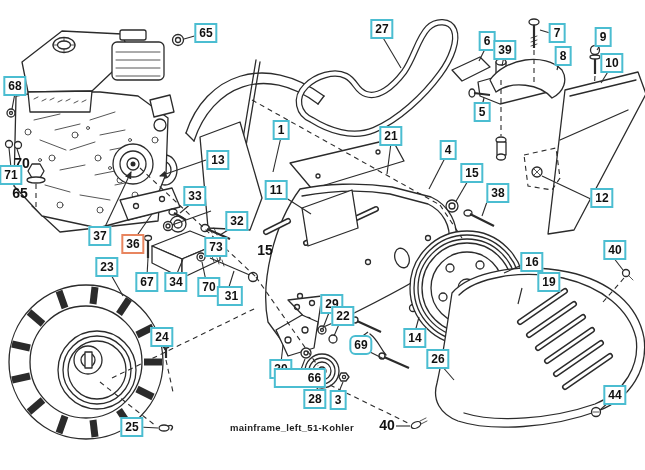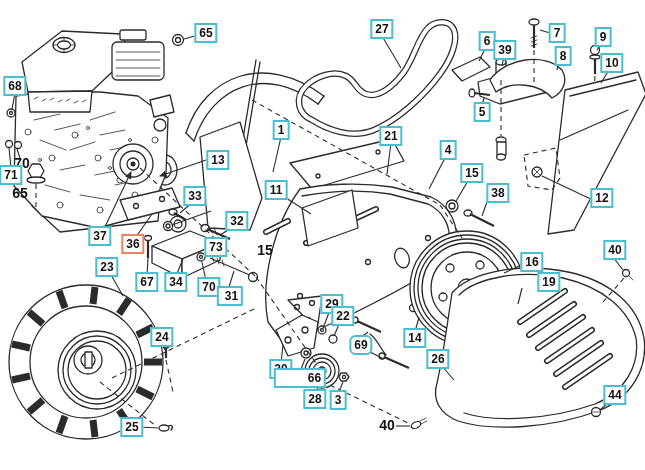--- a/index.html
+++ b/index.html
@@ -451,13 +451,14 @@
       <div class="callout boxed" style="left: 415px; top: 338px;">14</div>
       <div class="callout boxed" style="left: 438px; top: 359px;">26</div>
       <div class="callout boxed" style="left: 281px; top: 369px;">30</div>
       <div class="callout boxed" style="left: 300px; top: 378px; padding-left: 32px;">66</div>
       <div class="callout boxed" style="left: 315px; top: 399px;">28</div>
       <div class="callout boxed" style="left: 338px; top: 400px;">3</div>
       <div class="callout plain" style="left: 387px; top: 425px;">40</div>
       <div class="callout boxed" style="left: 615px; top: 395px;">44</div>
     </div>
 
+<div class="caption" style="left:230px;top:422px;">mainframe_left_51-Kohler</div>
 </div>
 
 </body></html>

